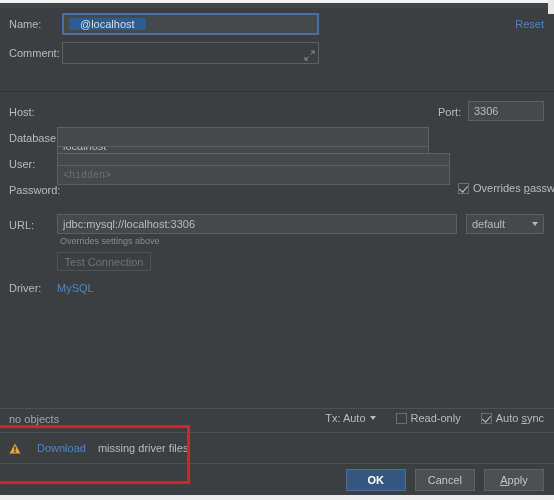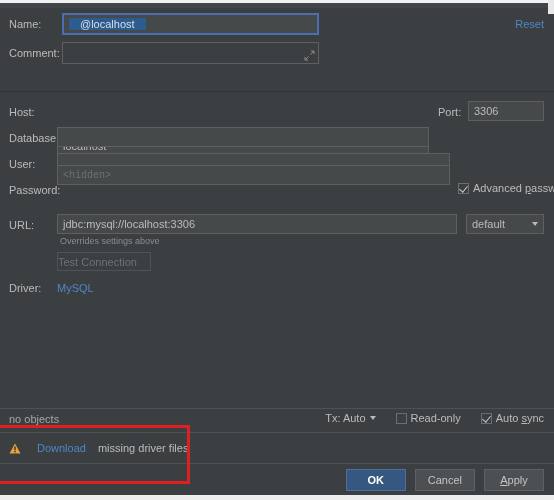--- a/index.html
+++ b/index.html
@@ -126,21 +126,21 @@
     position: absolute; left: 466px; top: 214px; width: 78px; height: 20px;
     background: #45494a; border: 1px solid #5e6060;
     display: flex; align-items: center; justify-content: space-between;
     padding: 0 5px; cursor: pointer; color: #bbbbbb; font-size: 11px;
   }
 
   #test-conn {
     position: absolute; left: 57px; top: 252px; width: 94px; height: 19px;
     border: 1px solid #4f5355; background: #3c3f41;
     color: #6f7274; font-size: 11px;
-    display: flex; align-items: center; justify-content: flex-start;
+    display: flex; align-items: center; justify-content: center;
   }
 
   #driver-label { position: absolute; left: 9px; top: 282px; }
   #driver-link  { position: absolute; left: 57px; top: 282px; color: #4d87c7; cursor: pointer; }
 
   
   #sep-objects {
     position: absolute; left: 0; top: 408px; width: 554px; height: 1px; background: #4e5254;
   }
   #no-objects { position: absolute; left: 9px; top: 413px; color: #a3a5a7; }
@@ -268,21 +268,21 @@
     <span></span>
   </div>
 
   <div class="lbl" id="pwd-label">Password:</div>
   <div class="field empty" id="pwd-field">
     <span class="ph">&lt;hidden&gt;</span>
   </div>
 
   <div id="remember-box">
     <span class="cbox checked"></span>
-    <span class="lbl"><span>Advanced </span><span class="u">p</span><span>assword</span></span>
+    <span class="lbl"><span>Overrides </span><span class="u">p</span><span>assword</span></span>
   </div>
 
   <div class="lbl" id="url-label">URL:</div>
   <div class="field" id="url-field">
     <span>jdbc:mysql://localhost:3306</span>
   </div>
   <div id="url-hint">Overrides settings above</div>
 
   <div id="scheme-select">
     <span>default</span>

